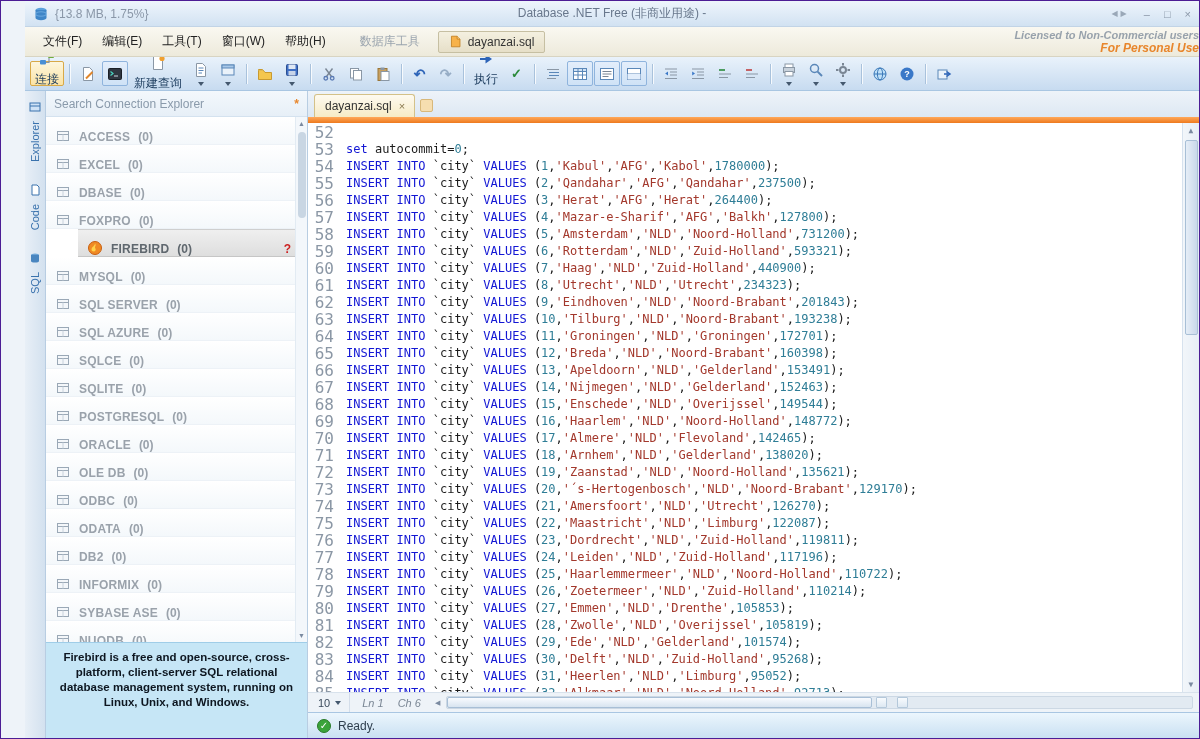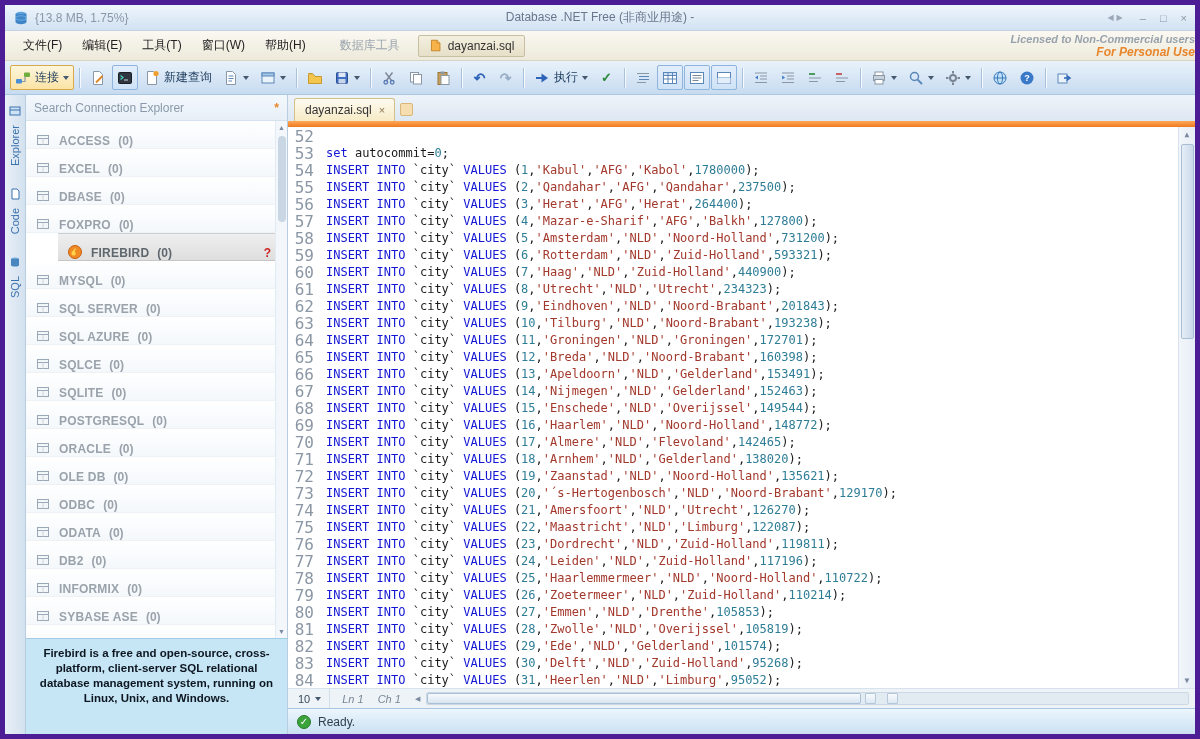--- a/index.html
+++ b/index.html
@@ -1,18 +1,18 @@
 <!DOCTYPE html>
 <html><head>
 <meta charset="utf-8">
 <style>
   * { margin:0; padding:0; box-sizing:border-box; }
   html,body { background:#fff; }
   body { font-family:"Liberation Sans", sans-serif; font-size:12px; color:#333; }
-  .window { width:1200px; height:739px; border:5px solid #4c1d95; display:flex; flex-direction:column; background:#eef3f9; overflow:hidden; }
+  .window { width:1200px; height:739px; border:1px solid #4c1d95; display:flex; flex-direction:column; background:#eef3f9; overflow:hidden;padding-left:24px; }
 
   
   .titlebar { height:26px; flex:none; background:linear-gradient(#eef5fc,#d2e2f2); display:flex; align-items:center; padding:0 8px; position:relative; border-bottom:1px solid #c2d4e6; }
   .titlebar .appicon { width:16px; height:16px; margin-right:6px; }
   .mem-stats { color:#8a97a8; }
   .win-title { position:absolute; left:0; right:0; text-align:center; color:#68778c; pointer-events:none; }
   .win-ctrls { margin-left:auto; display:flex; align-items:center; gap:14px; color:#8a97a8; z-index:2; }
   .win-ctrls span { cursor:default; font-size:11px; }
   .win-ctrls .navpair { font-size:8px; letter-spacing:3px; color:#9aa8b8; }
 
@@ -21,21 +21,21 @@
   .menu-item { padding:5px 10px; color:#222; border-radius:2px; }
   .dbtools { margin-left:16px; color:#9aa4ae; padding:5px 8px; }
   .doc-chip { margin-left:10px; display:flex; align-items:center; gap:6px; padding:3px 10px; background:linear-gradient(#f4f0e0,#e6dfc8); border:1px solid #c6bfa2; border-radius:2px; color:#333; }
   .doc-chip svg { width:13px; height:13px; }
   .license { position:absolute; right:0; top:2px; text-align:right; font-style:italic; font-weight:bold; line-height:1.15; }
   .license .l1 { color:#98a2ac; font-size:11px; }
   .license .l2 { color:#e8862c; font-size:12px; }
 
   
   .toolbar { height:34px; flex:none; background:linear-gradient(#e9f2fb,#c7dbf0); border-bottom:1px solid #a9c6e2; display:flex; align-items:center; padding:0 5px; gap:1px; }
-  .tbtn { height:25px; min-width:25px; display:flex; align-items:center; justify-content:center; gap:4px; padding:0 4px; border:1px solid transparent; border-radius:2px; color:#1a3a5c; white-space:nowrap; }
+  .tbtn { height:25px; min-width:25px; display:flex; align-items:center; justify-content:center; gap:4px; padding:0 4px; border:1px solid transparent; border-radius:2px; color:#1a3a5c; white-space:nowrap;flex-direction:column; }
   .tbtn svg { width:16px; height:16px; flex:none; }
   .tbtn.hl { background:linear-gradient(#fdf6de,#fbe3a4); border-color:#d8a948; }
   .tbtn.on { background:linear-gradient(#e3eefb,#cfe2f6); border-color:#8fb4dd; }
   .caret { width:0; height:0; border-left:3px solid transparent; border-right:3px solid transparent; border-top:4px solid #44586e; }
   .tsep { width:1px; height:20px; background:#a9c2dc; box-shadow:1px 0 0 rgba(255,255,255,.8); margin:0 4px; flex:none; }
   .glyphbtn { font-size:14px; font-weight:bold; color:#2d64b8; }
   .glyph-dim { color:#97adc6; }
   .glyph-green { color:#2a8a3a; font-size:13px; font-weight:bold; }
 
   
@@ -669,21 +669,21 @@
           <span class="arr">▼</span>
         </div>
       </div>
 
       <div class="efoot">
         <div class="scale-dd">
           <span>10</span>
           <span class="caret"></span>
         </div>
         <span class="lnch">Ln 1</span>
-        <span class="lnch">Ch 1</span>
+        <span class="lnch">Ch 6</span>
         <span class="hleft">◀</span>
         <div class="htrack">
           <div class="hthumb"></div>
           <div class="hmini" style="left:57.5%;"></div>
           <div class="hmini" style="left:58.8%; margin-left:12px;"></div>
         </div>
       </div>
 
       <div class="estatus">
         <span class="okbadge">✓</span>

